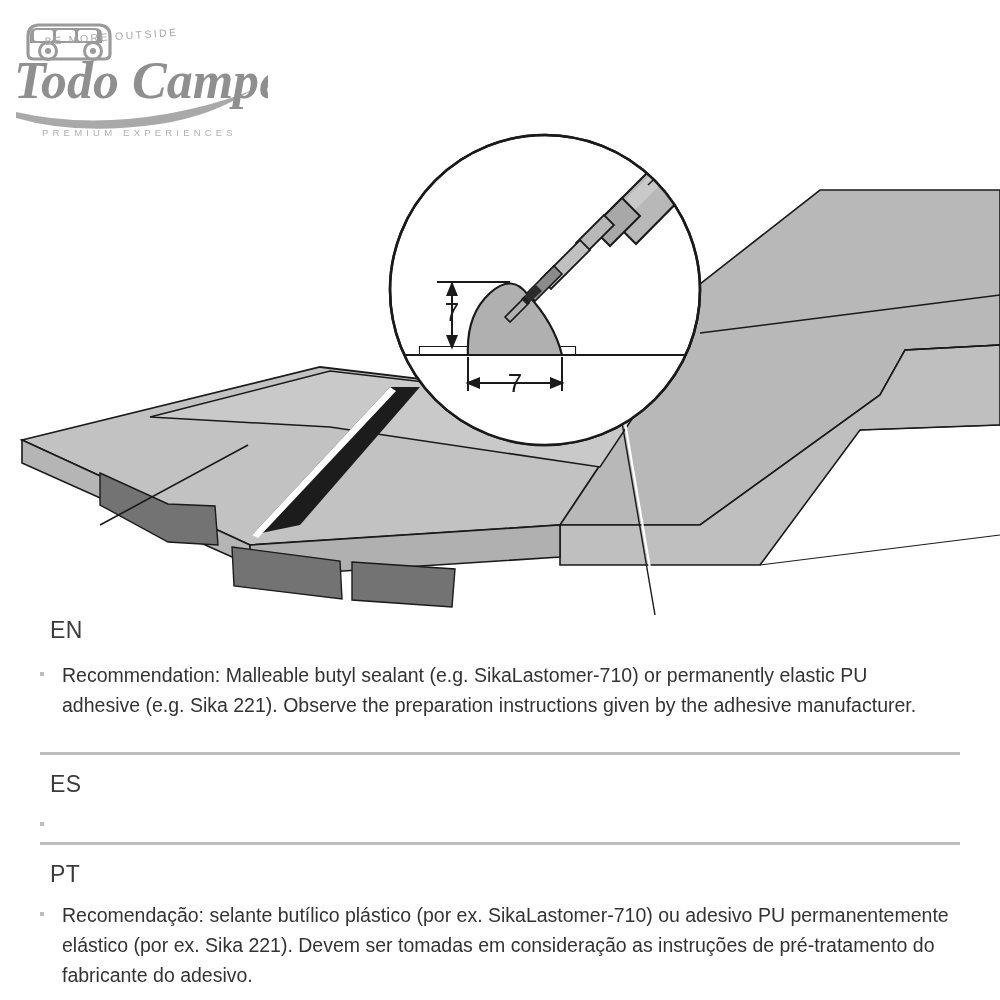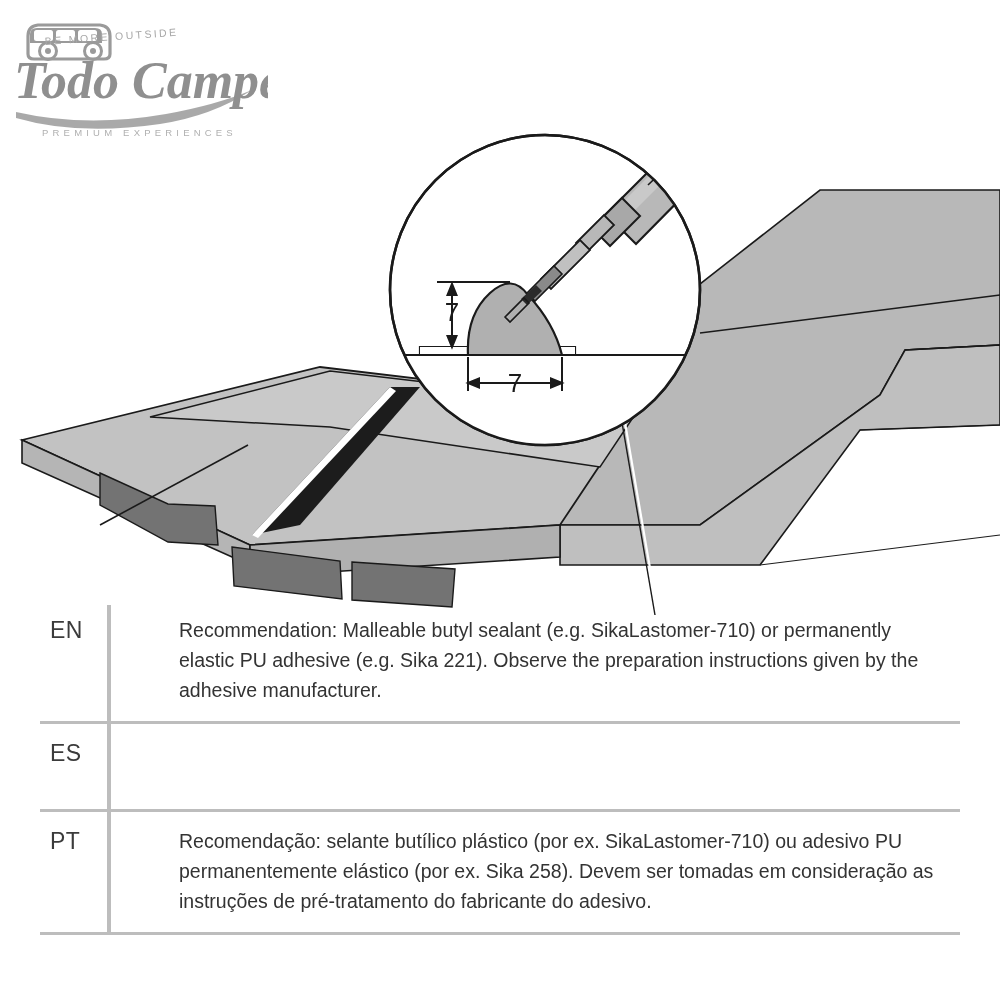--- a/index.html
+++ b/index.html
@@ -38,24 +38,25 @@
   #lang-table {
     position: absolute;
     left: 40px;
     top: 605px;
     width: 920px;
   }
   .lang-row {
     display: flex;
     align-items: flex-start;
     border-bottom: 3px solid #bdbdbd;
-    padding: 14px 0 16px 0;
+    padding: 14px 0 32px 0;
     position: relative;
     min-height: 88px;
     box-sizing: border-box;
+    flex-direction: column;
   }
   .lang-row:first-child { padding-top: 10px; }
   .lang-code {
     width: 67px;
     flex: 0 0 67px;
     font-size: 23px;
     color: #3b3b3b;
     letter-spacing: 0.5px;
     padding-top: 2px;
     padding-left: 10px;
@@ -70,21 +71,20 @@
   }
   .lang-row:first-child .lang-divider { margin-top: -10px; }
   .lang-text {
     flex: 1;
     font-size: 19.5px;
     line-height: 30px;
     color: #333333;
     padding-left: 22px;
     padding-right: 10px;
     box-sizing: border-box;
-    margin-left: 46px;
   }
 </style>
 </head>
 <body>
 
 <svg id="watermark" viewBox="0 0 260 145">
   <g fill="#9a9a9a">
 
     <g>
       <path d="M20 32 q0-10 10-11 l62 0 q10 1 10 11 l0 18 q0 5 -6 5 l-70 0 q-6 0 -6 -5 z" fill="none" stroke="#9a9a9a" stroke-width="3.2"></path>
@@ -197,16 +197,16 @@
   </div>
 
   <div class="lang-row">
     <div class="lang-code">ES</div>
     <div class="lang-divider"></div>
   </div>
 
   <div class="lang-row">
     <div class="lang-code">PT</div>
     <div class="lang-divider"></div>
-    <div class="lang-text">Recomendação: selante butílico plástico (por ex. SikaLastomer-710) ou adesivo PU permanentemente elástico (por ex. Sika 258). Devem ser tomadas em consideração as instruções de pré-tratamento do fabricante do adesivo.</div>
+    <div class="lang-text">Recomendação: selante butílico plástico (por ex. SikaLastomer-710) ou adesivo PU permanentemente elástico (por ex. Sika 221). Devem ser tomadas em consideração as instruções de pré-tratamento do fabricante do adesivo.</div>
   </div>
 
 </div>
 
 </body></html>

